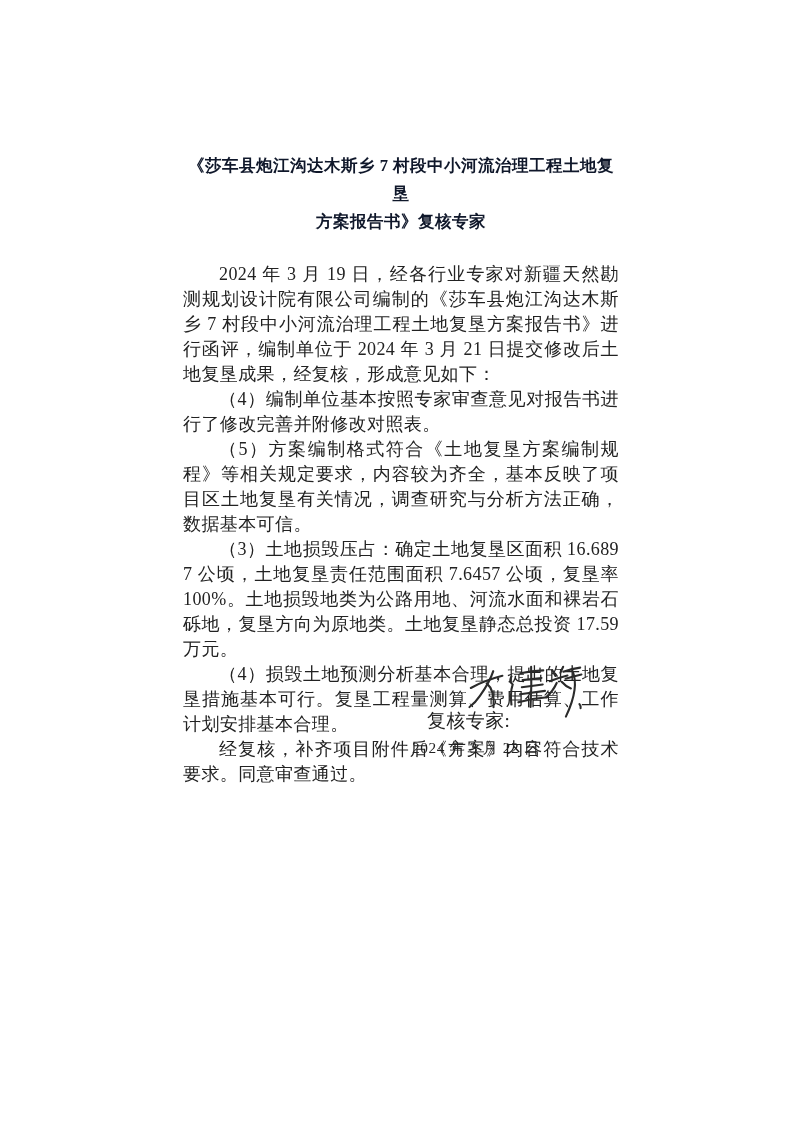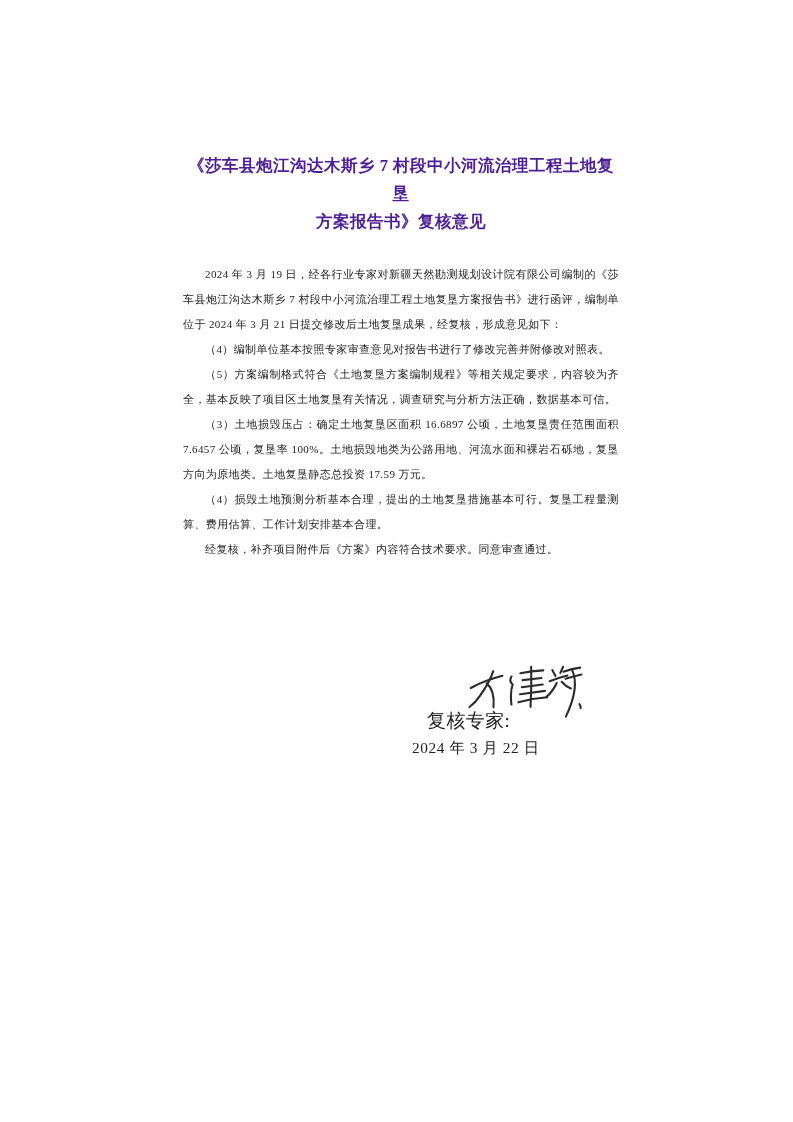--- a/index.html
+++ b/index.html
@@ -21,25 +21,25 @@
     left: 183px;
     top: 152px;
     width: 436px;
   }
   .doc-title {
     font-size: 16.5px;
     font-weight: bold;
     line-height: 28px;
     text-align: center;
     letter-spacing: 0.5px;
-    color: #4c1d95;
+    color: #0f172a;
   }
   .doc-body {
     margin-top: 26px;
-    font-size: 11px;
+    font-size: 18px;
     line-height: 25px;
     text-align: justify;
     letter-spacing: 0.4px;
     color: #222222;
   }
   .doc-body p {
     margin: 0;
     text-indent: 2em;
     word-break: break-all;
   }
@@ -75,21 +75,21 @@
 </style>
 </head>
 <body>
 
 <div class="page">
 
   <div class="content">
 
     <div class="doc-title">
       <span>《莎车县炮江沟达木斯乡 7 村段中小河流治理工程土地复垦</span><br>
-      <span>方案报告书》复核意见</span>
+      <span>方案报告书》复核专家</span>
     </div>
 
     <div class="doc-body">
       <p>2024 年 3 月 19 日，经各行业专家对新疆天然勘测规划设计院有限公司编制的《莎车县炮江沟达木斯乡 7 村段中小河流治理工程土地复垦方案报告书》进行函评，编制单位于 2024 年 3 月 21 日提交修改后土地复垦成果，经复核，形成意见如下：</p>
       <p>（4）编制单位基本按照专家审查意见对报告书进行了修改完善并附修改对照表。</p>
       <p>（5）方案编制格式符合《土地复垦方案编制规程》等相关规定要求，内容较为齐全，基本反映了项目区土地复垦有关情况，调查研究与分析方法正确，数据基本可信。</p>
       <p>（3）土地损毁压占：确定土地复垦区面积 16.6897 公顷，土地复垦责任范围面积 7.6457 公顷，复垦率 100%。土地损毁地类为公路用地、河流水面和裸岩石砾地，复垦方向为原地类。土地复垦静态总投资 17.59 万元。</p>
       <p>（4）损毁土地预测分析基本合理，提出的土地复垦措施基本可行。复垦工程量测算、费用估算、工作计划安排基本合理。</p>
       <p>经复核，补齐项目附件后《方案》内容符合技术要求。同意审查通过。</p>
     </div>

